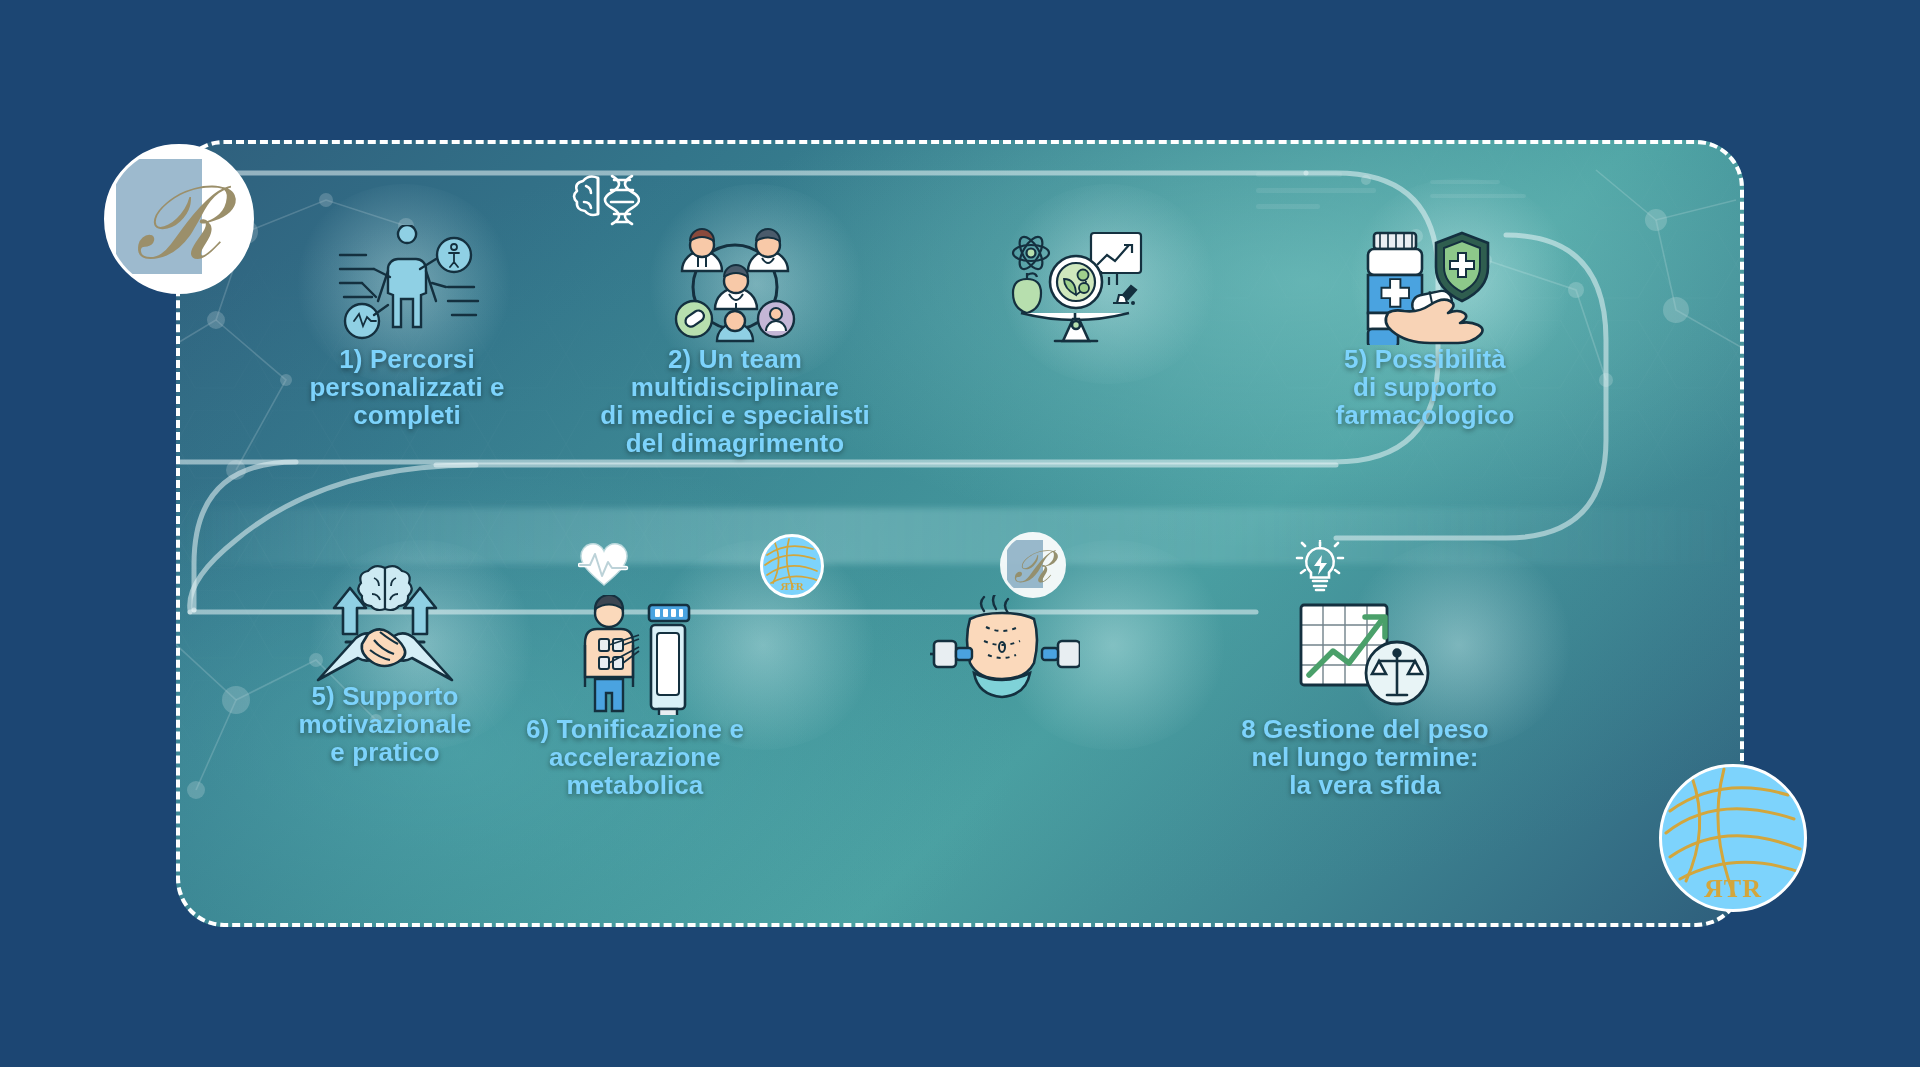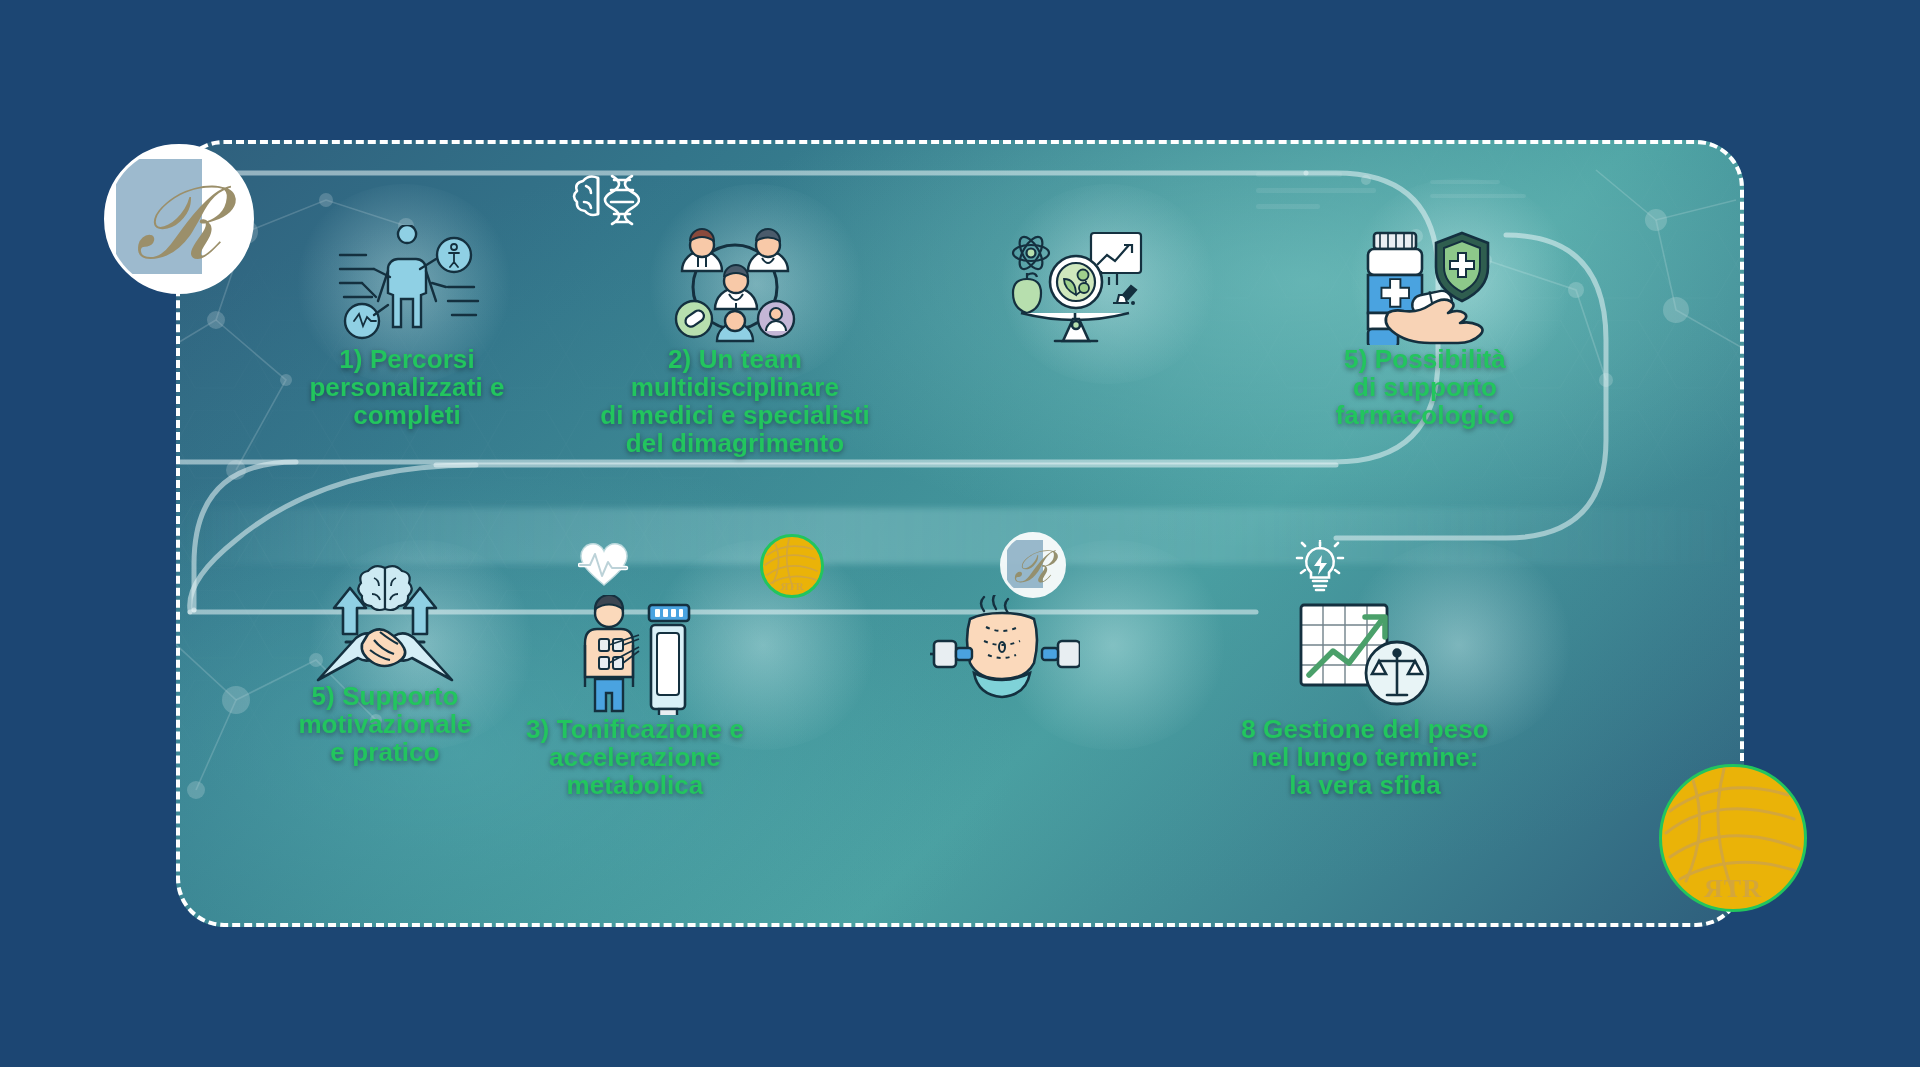--- a/index.html
+++ b/index.html
@@ -93,21 +93,21 @@
     text-align: center;
   }
   .item .icon-wrap {
     position: relative;
     height: 120px;
     display: flex;
     align-items: center;
     justify-content: center;
   }
   .item .label {
-    color: #22c55e;
+    color: #7dd3fc;
     font-weight: bold;
     font-size: 26px;
     line-height: 1.08;
     letter-spacing: 0.1px;
     text-shadow: 0 2px 5px rgba(0,0,0,0.38);
     white-space: pre-line;
   }
 
   
   .logo-circle {
@@ -131,22 +131,22 @@
     position: absolute;
     inset: 0;
     display: flex;
     align-items: center;
     justify-content: center;
     font-family: "DejaVu Serif", serif;
     font-style: italic;
     color: #9b8f6a;
   }
   .logo-rtr {
-    background: #eab308;
-    border: 3px solid #22c55e;
+    background: #7dd3fc;
+    border: 3px solid #ffffff;
   }
 
   
   .mini {
     position: absolute;
     pointer-events: none;
   }
 
   
   #brain-dna { position: absolute; }
@@ -477,21 +477,21 @@
           <g fill="#ffffff">
               <rect x="6" y="-4" width="5" height="8" rx="1"></rect>
               <rect x="14" y="-4" width="5" height="8" rx="1"></rect>
               <rect x="22" y="-4" width="5" height="8" rx="1"></rect>
               <rect x="30" y="-4" width="4" height="8" rx="1"></rect>
             </g>
           <rect x="10" y="96" width="18" height="10" fill="#e8eef2" stroke="#14303f" stroke-width="2.4"></rect>
         </g>
       </svg>
     </div>
-    <div class="label">3) Tonificazione e
+    <div class="label">6) Tonificazione e
 accelerazione
 metabolica</div>
   </div>
 
   <div class="item" style="left:860px; top:595px; width:290px;">
     <div class="icon-wrap">
       <svg width="150" height="120" viewBox="0 0 150 120">
 
         <g fill="none" stroke="#14303f" stroke-width="2.4" stroke-linecap="round">
           <path d="M54 16 q-6 -8 0 -14 M66 14 q-6 -10 0 -16 M78 18 q-6 -8 0 -14"></path>

